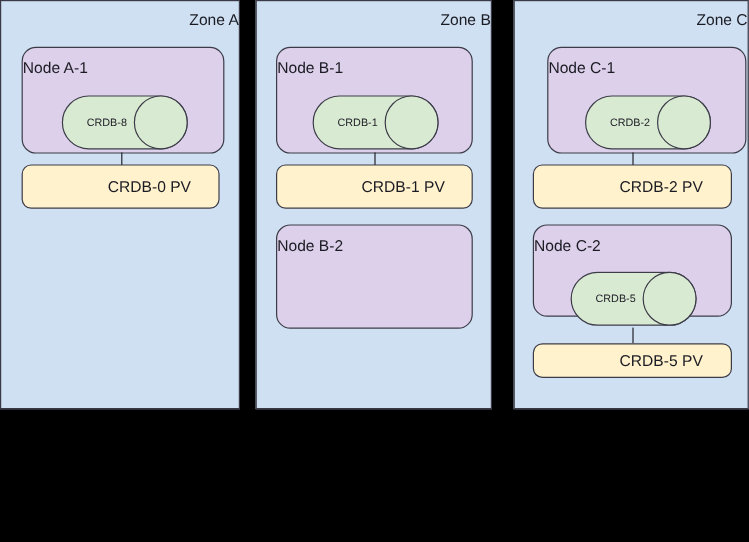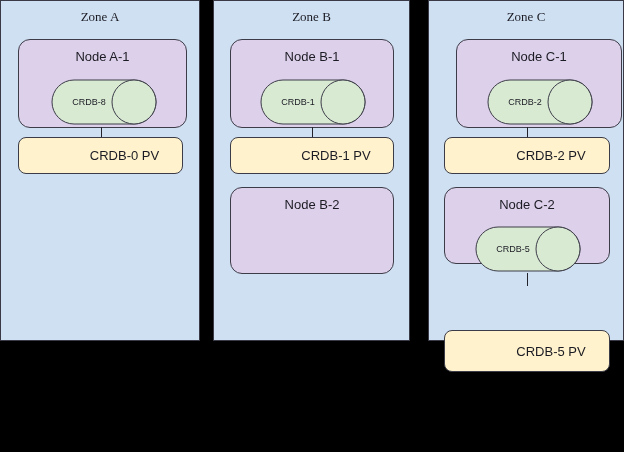--- a/index.html
+++ b/index.html
@@ -26,40 +26,39 @@
     position: absolute;
     background: #cfe0f3;
     border: 1px solid #3a3a47;
     box-sizing: border-box;
   }
   .zone-label {
     position: absolute;
     top: 8px;
     left: 0;
     width: 100%;
-    text-align: center;
+    text-align: right;
     font-size: 13px;
     color: #1b1b23;
     line-height: 16px;
     white-space: nowrap;
-    font-family: Liberation Serif, serif;
   }
   .node {
     position: absolute;
     background: #ddd0ea;
     border: 1px solid #3c3c48;
     border-radius: 12px;
     box-sizing: border-box;
   }
   .node-label {
     position: absolute;
     top: 9px;
     left: 0;
     width: 100%;
-    text-align: center;
+    text-align: left;
     font-size: 13px;
     color: #1b1b23;
     line-height: 16px;
     white-space: nowrap;
   }
   .cylinder {
     position: absolute;
   }
   .cylinder svg {
     display: block;
@@ -180,18 +179,18 @@
         <svg width="106" height="46" viewBox="0 0 106 46">
           <path d="M 23,1 L 83,1 A 22,22 0 0 1 83,45 L 23,45 A 22,22 0 0 1 23,1 Z" fill="#d9ead3" stroke="#3c3c48" stroke-width="1"></path>
           <circle cx="83" cy="23" r="22" fill="#d9ead3" stroke="#3c3c48" stroke-width="1"></circle>
         </svg>
         <div class="cyl-label" style="width:76px;">CRDB-5</div>
       </div>
     </div>
 
     <div class="connector" style="left:98px; top:272px; height:13px;"></div>
 
-    <div class="pv" style="left:15px; top:285px; width:166px; height:42px;margin-top:44px;">
+    <div class="pv" style="left:15px; top:285px; width:166px; height:29px;">
       <span class="pv-label">CRDB-5 PV</span>
     </div>
   </div>
 
 </div>
 
 </body></html>

